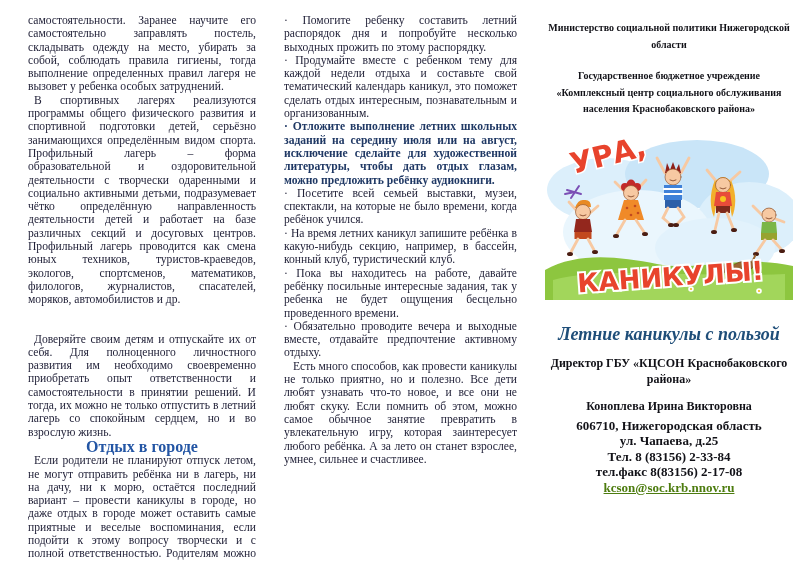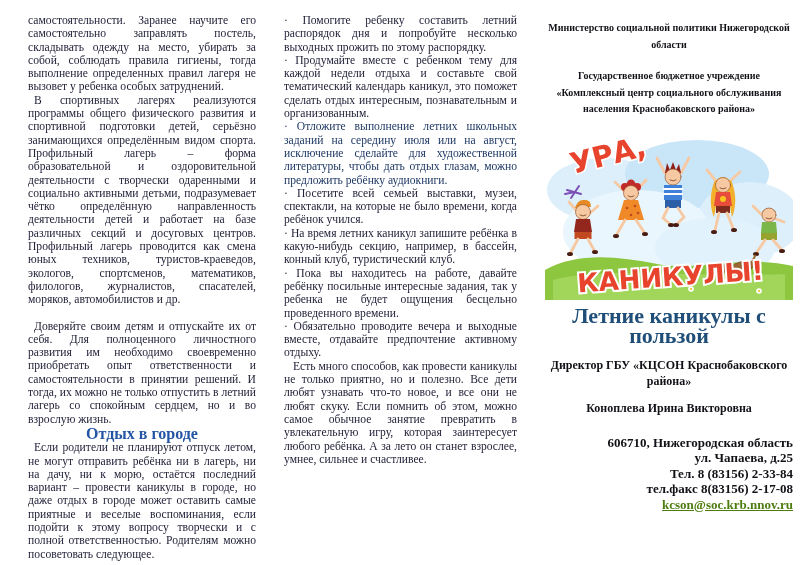--- a/index.html
+++ b/index.html
@@ -5,31 +5,31 @@
   html,body{margin:0;padding:0;background:#ffffff;}
   .page{position:relative;width:800px;height:565px;background:#ffffff;overflow:hidden;
         font-family:"Liberation Serif","DejaVu Serif",serif;}
   .col{position:absolute;top:14px;text-align:justify;color:#23233a;
        font-size:11.6px;line-height:13.3px;}
   .col-left{left:28px;width:228px;}
   .col-mid{left:284px;width:233px;}
   .col-right{left:545px;width:248px;text-align:center;color:#121218;top:12px;}
   p{margin:0;padding:0;}
   .ind{text-indent:6px;}
-  .gap-top{margin-top:13px;}
+  .gap-top{margin-top:26px;}
   .city-heading{color:#2355A4;font-weight:bold;text-align:center;font-size:16px;margin:1px 0;}
   .bullet{text-indent:0;}
-  .bold-blue{color:#1F3864;font-weight:normal;}
+  .bold-blue{color:#1F3864;font-weight:bold;}
   .slogan{color:#1F3864;font-weight:bold;font-size:19px;line-height:23px;margin-top:14px;text-align:justify;}
   .org{font-weight:bold;font-size:10px;line-height:16.5px;margin-top:8px;}
   .org-second{margin-top:15px;}
   .illus{display:block;margin:10px auto 2px;}
-  .doc-title{color:#1F4E79;font-weight:bold;font-size:22px;line-height:20px;margin-top:6px;}
+  .doc-title{color:#1F4E79;font-weight:bold;font-size:18px;line-height:20px;margin-top:24px;font-style:italic;}
   .contact{font-weight:bold;font-size:12px;line-height:16px;margin-top:11px;}
-  .addr{font-weight:bold;font-size:13px;line-height:15.5px;margin-top:19px;text-align:right;}
+  .addr{font-weight:bold;font-size:13px;line-height:15.5px;margin-top:4px;}
   .email-link{color:#4d7c0f;font-weight:bold;font-size:13px;text-decoration:underline;}
   .illus text{font-family:"DejaVu Sans","Liberation Sans",sans-serif;font-weight:bold;}
 </style>
 </head>
 <body>
 
 <div class="page">
 
   <div class="col col-left">
     <p>самостоятельности. Заранее научите его самостоятельно заправлять постель, складывать одежду на место, убирать за собой, соблюдать правила гигиены, тогда выполнение определенных правил лагеря не вызовет у ребенка особых затруднений.</p>

